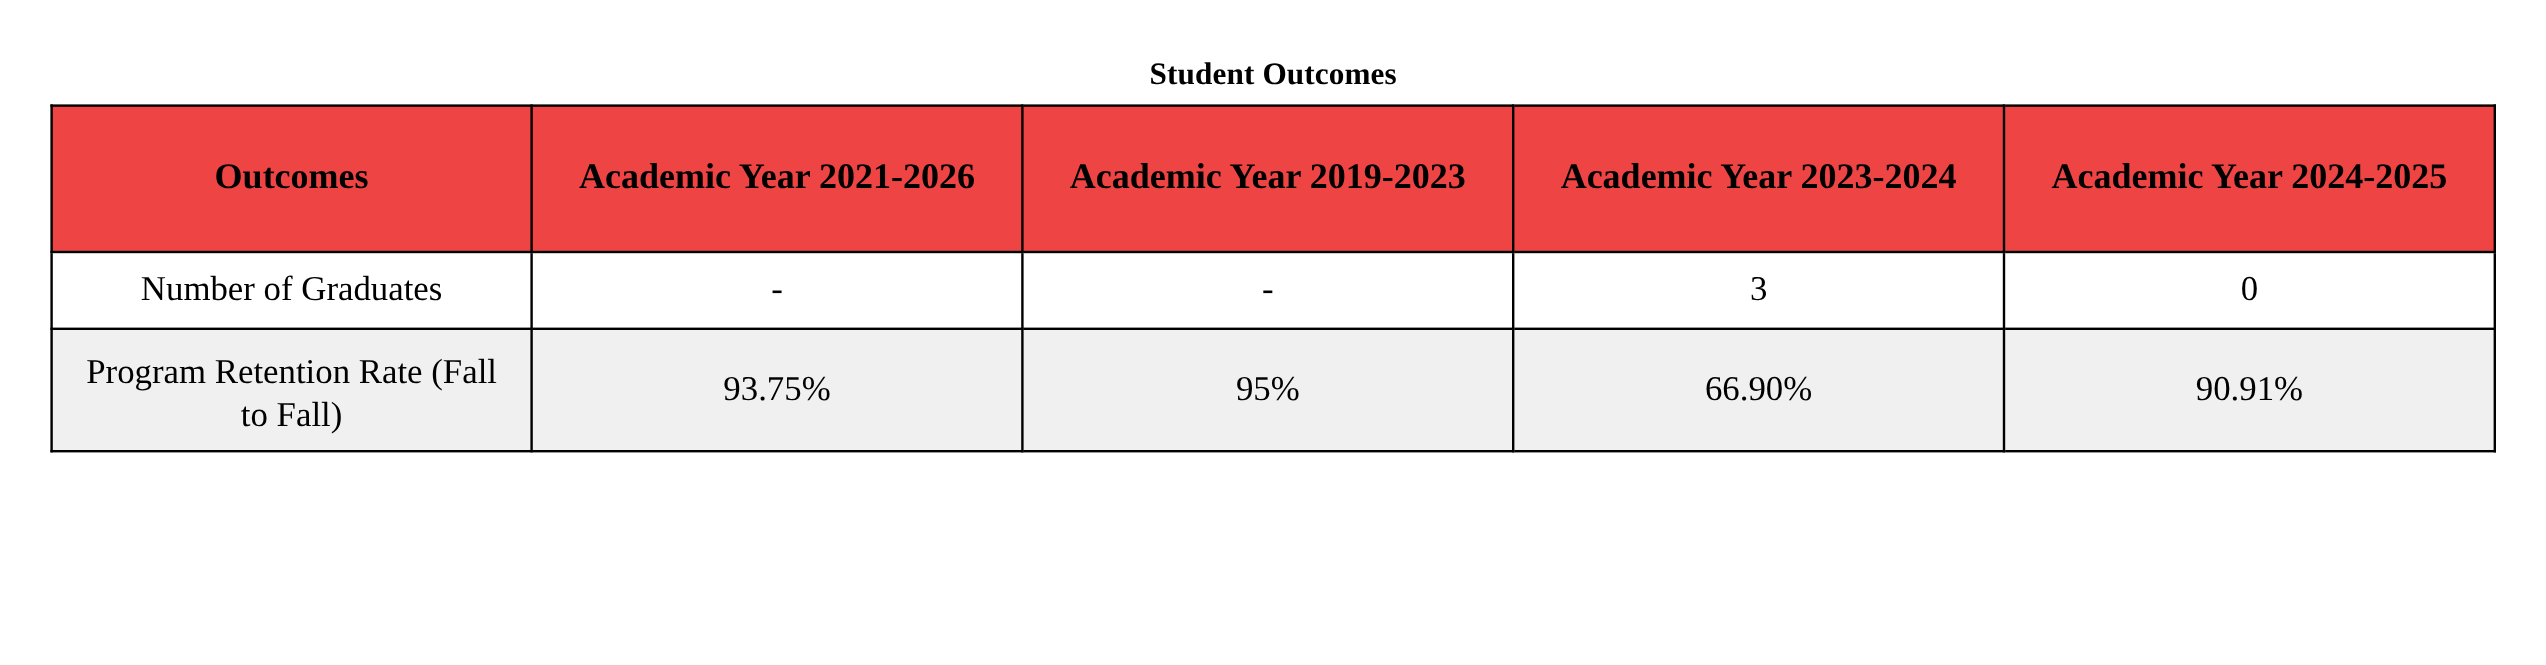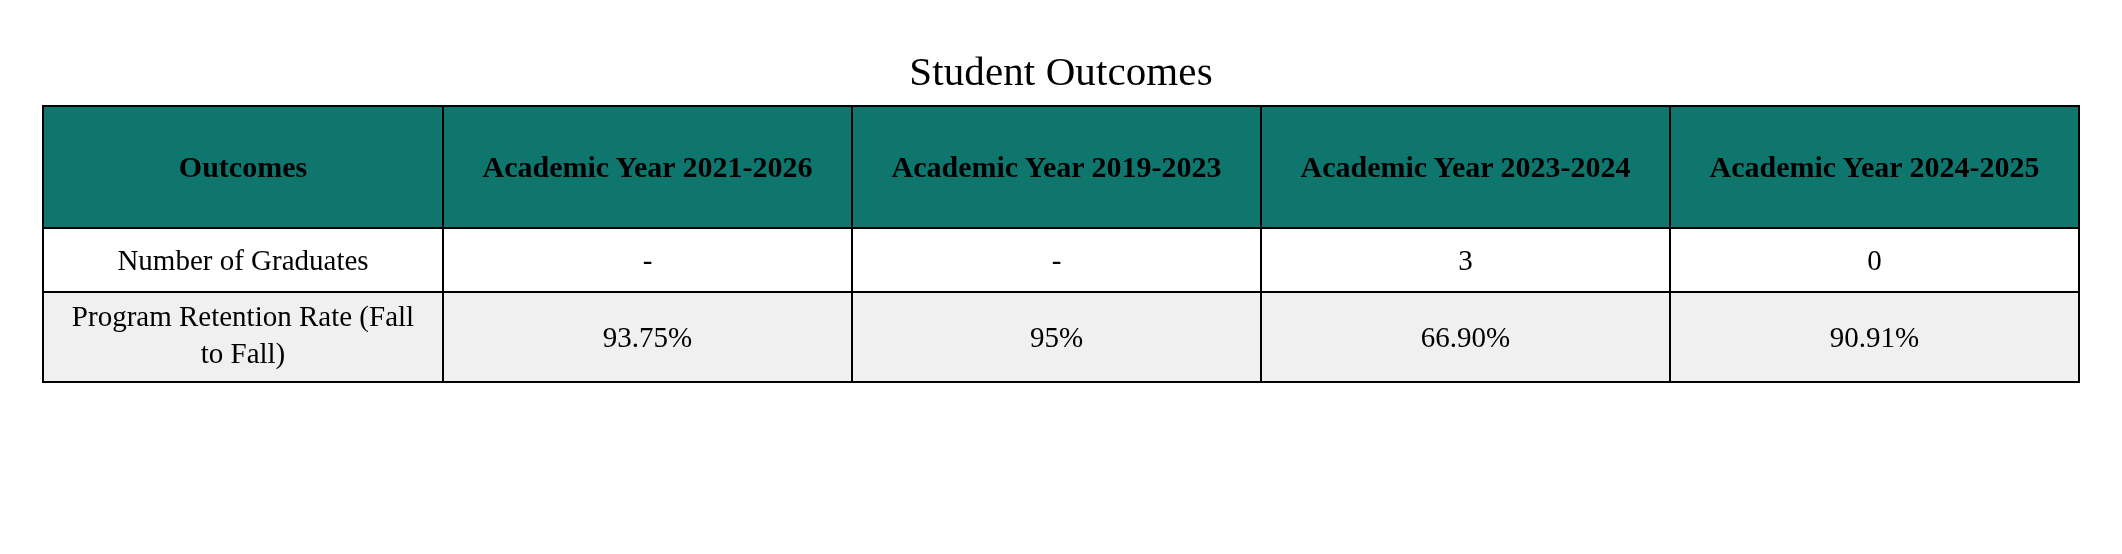--- a/index.html
+++ b/index.html
@@ -16,22 +16,22 @@
   }
   .page {
     box-sizing: border-box;
     width: 2122px;
     height: 554px;
     padding: 46px 30px 0 30px;
     background: #ffffff;
   }
   .doc-title {
     text-align: center;
-    font-weight: normal;
-    font-size: 41px;
+    font-weight: bold;
+    font-size: 26px;
     line-height: 1.25;
     margin: 0 0 8px 0;
     letter-spacing: 0.1px;
   }
   .doc-intro {
     text-align: center;
     font-size: 31px;
     line-height: 1.3;
     margin: 0 0 30px 0;
     white-space: nowrap;
@@ -45,21 +45,21 @@
   table.outcomes th,
   table.outcomes td {
     border: 2px solid #000000;
     text-align: center;
     vertical-align: middle;
     font-size: 29px;
     line-height: 1.28;
     padding: 6px 28px;
   }
   table.outcomes thead th {
-    background: #0f766e;
+    background: #ef4444;
     font-weight: bold;
     font-size: 30px;
     padding: 12px 14px;
     height: 96px;
   }
   col.c-outcomes { width: 400px; }
   col.c-year     { width: 409px; }
 
   tbody td {
     background: #ffffff;
@@ -67,21 +67,21 @@
   }
   tbody tr.alt td {
     background: #f0f0f0;
   }
   tbody td.label-cell {
     padding-left: 14px;
     padding-right: 14px;
   }
   tbody tr.alt td.label-cell {
     line-height: 1.26;
-    padding-top: 5px;
+    padding-top: 17px;
     padding-bottom: 10px;
   }
 </style>
 </head>
 <body>
 
 <div class="page">
 
   <div class="doc-title">Student Outcomes</div>
 

